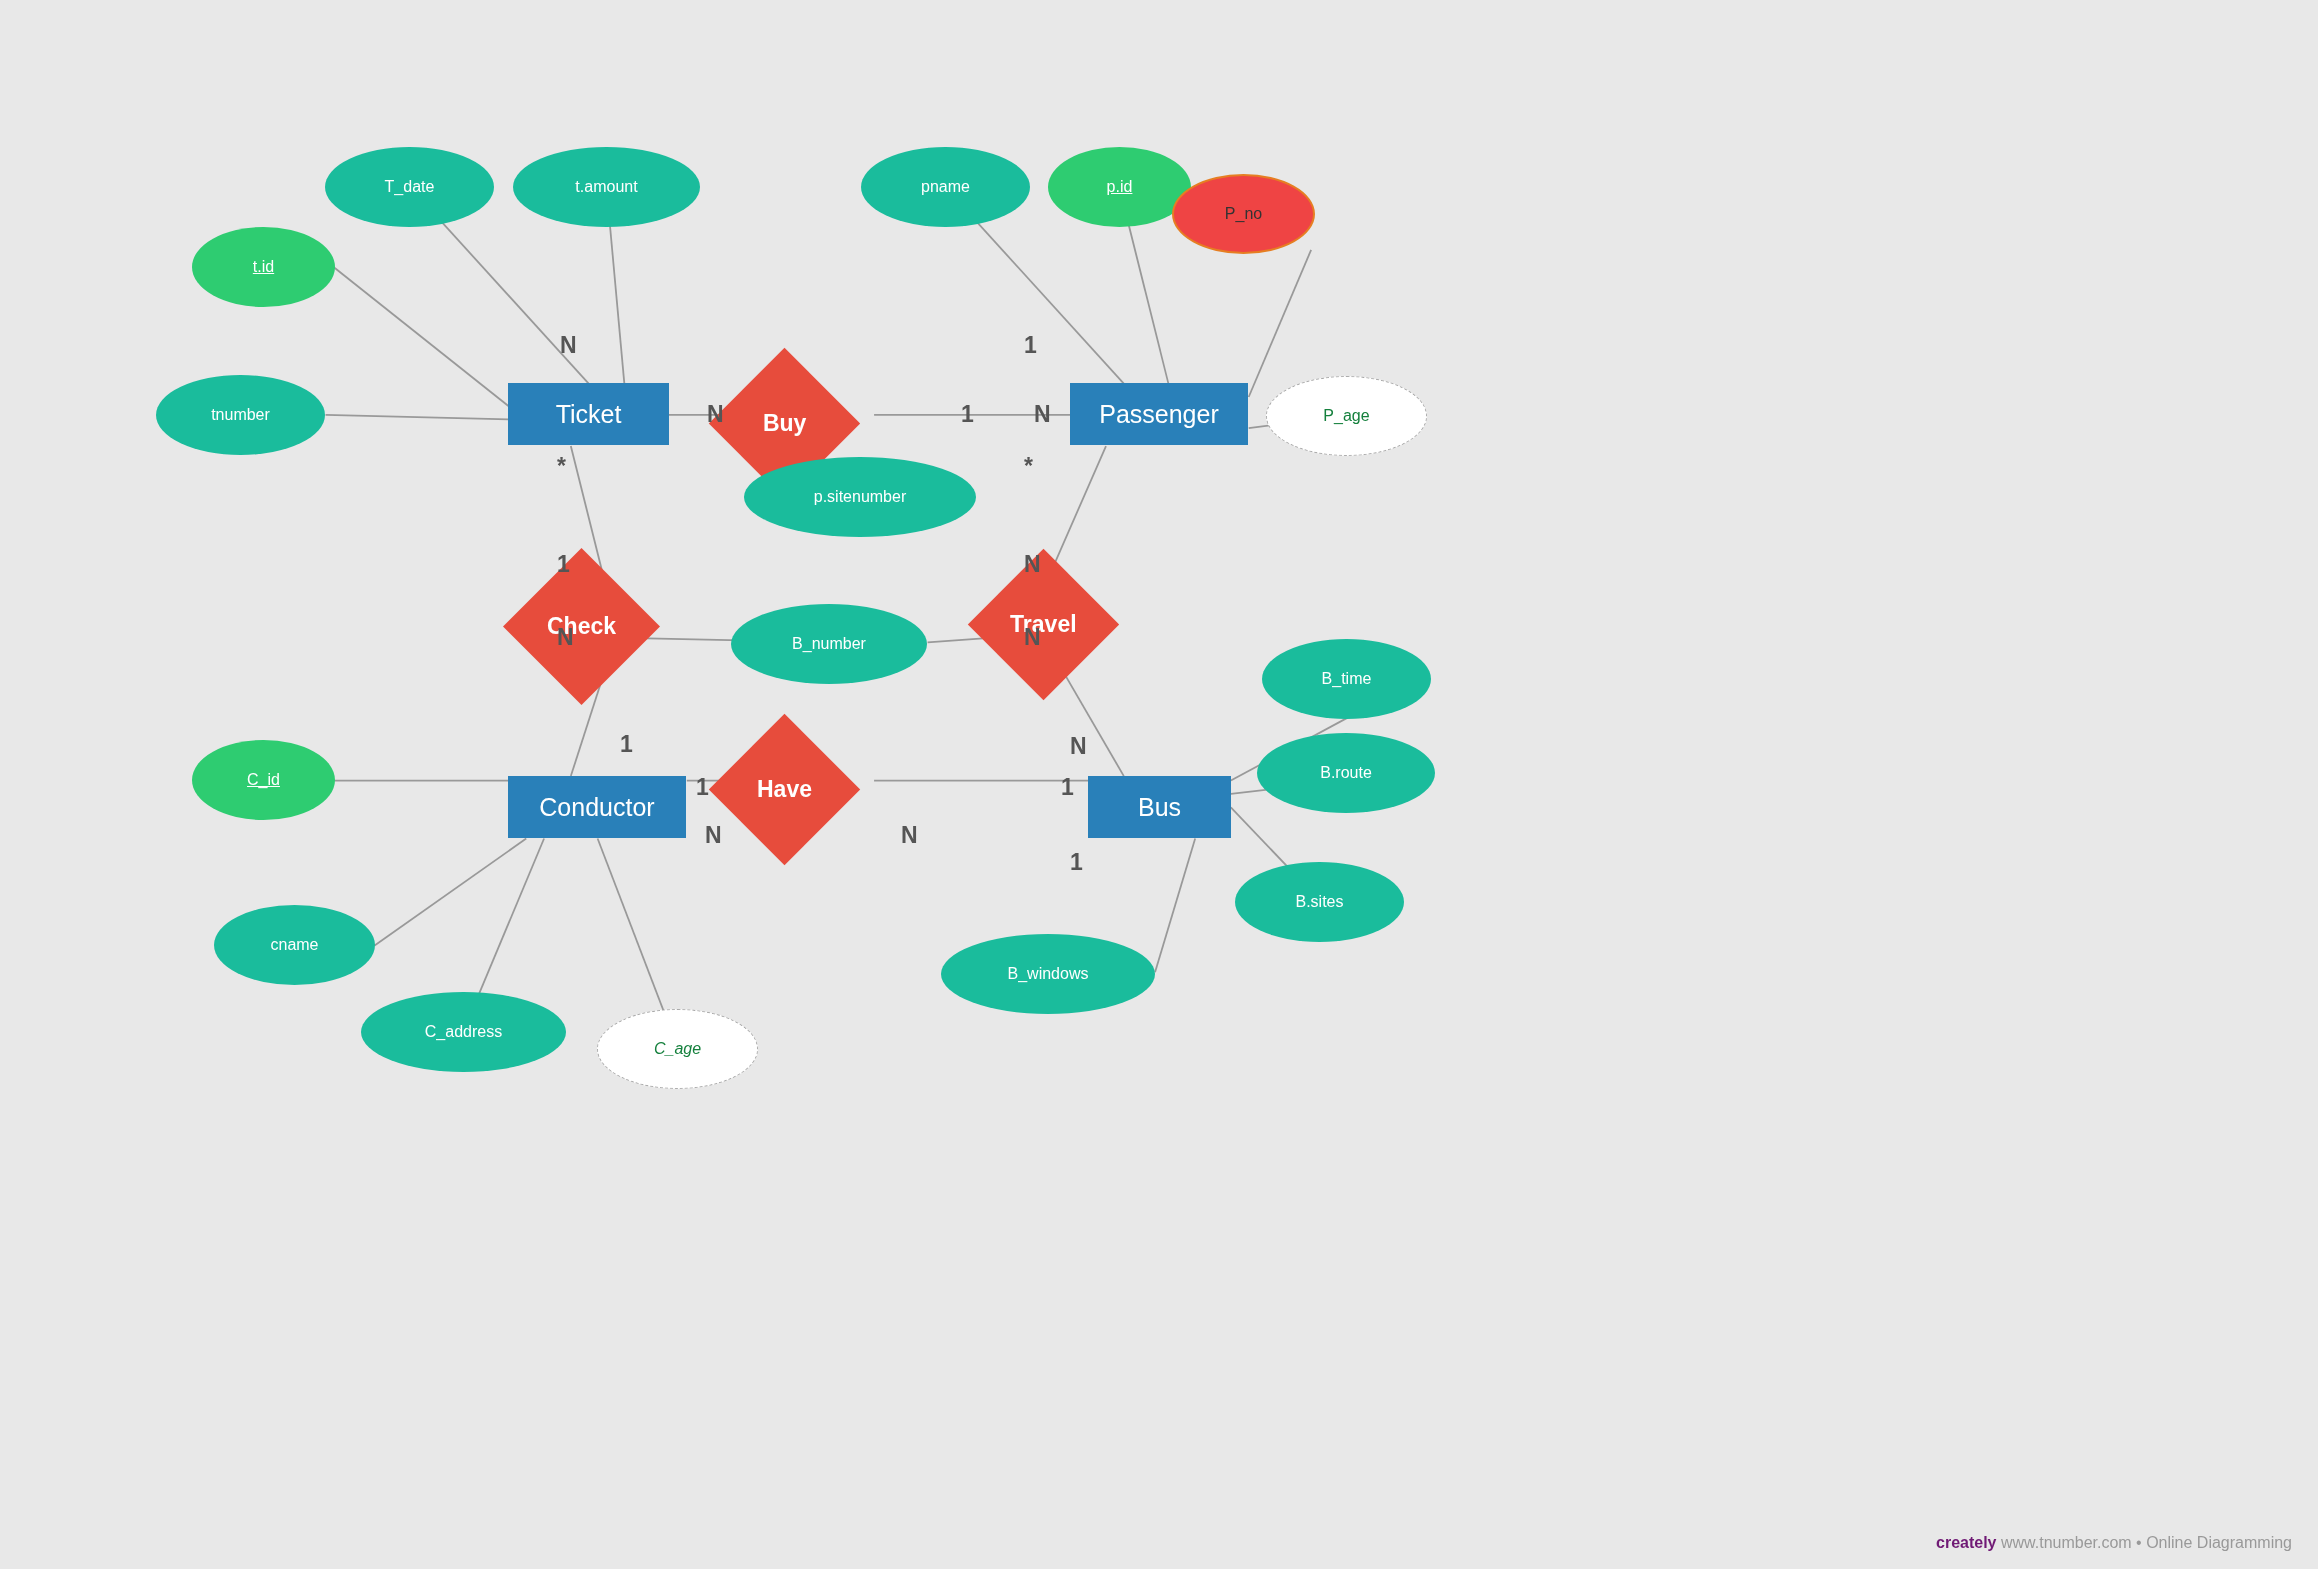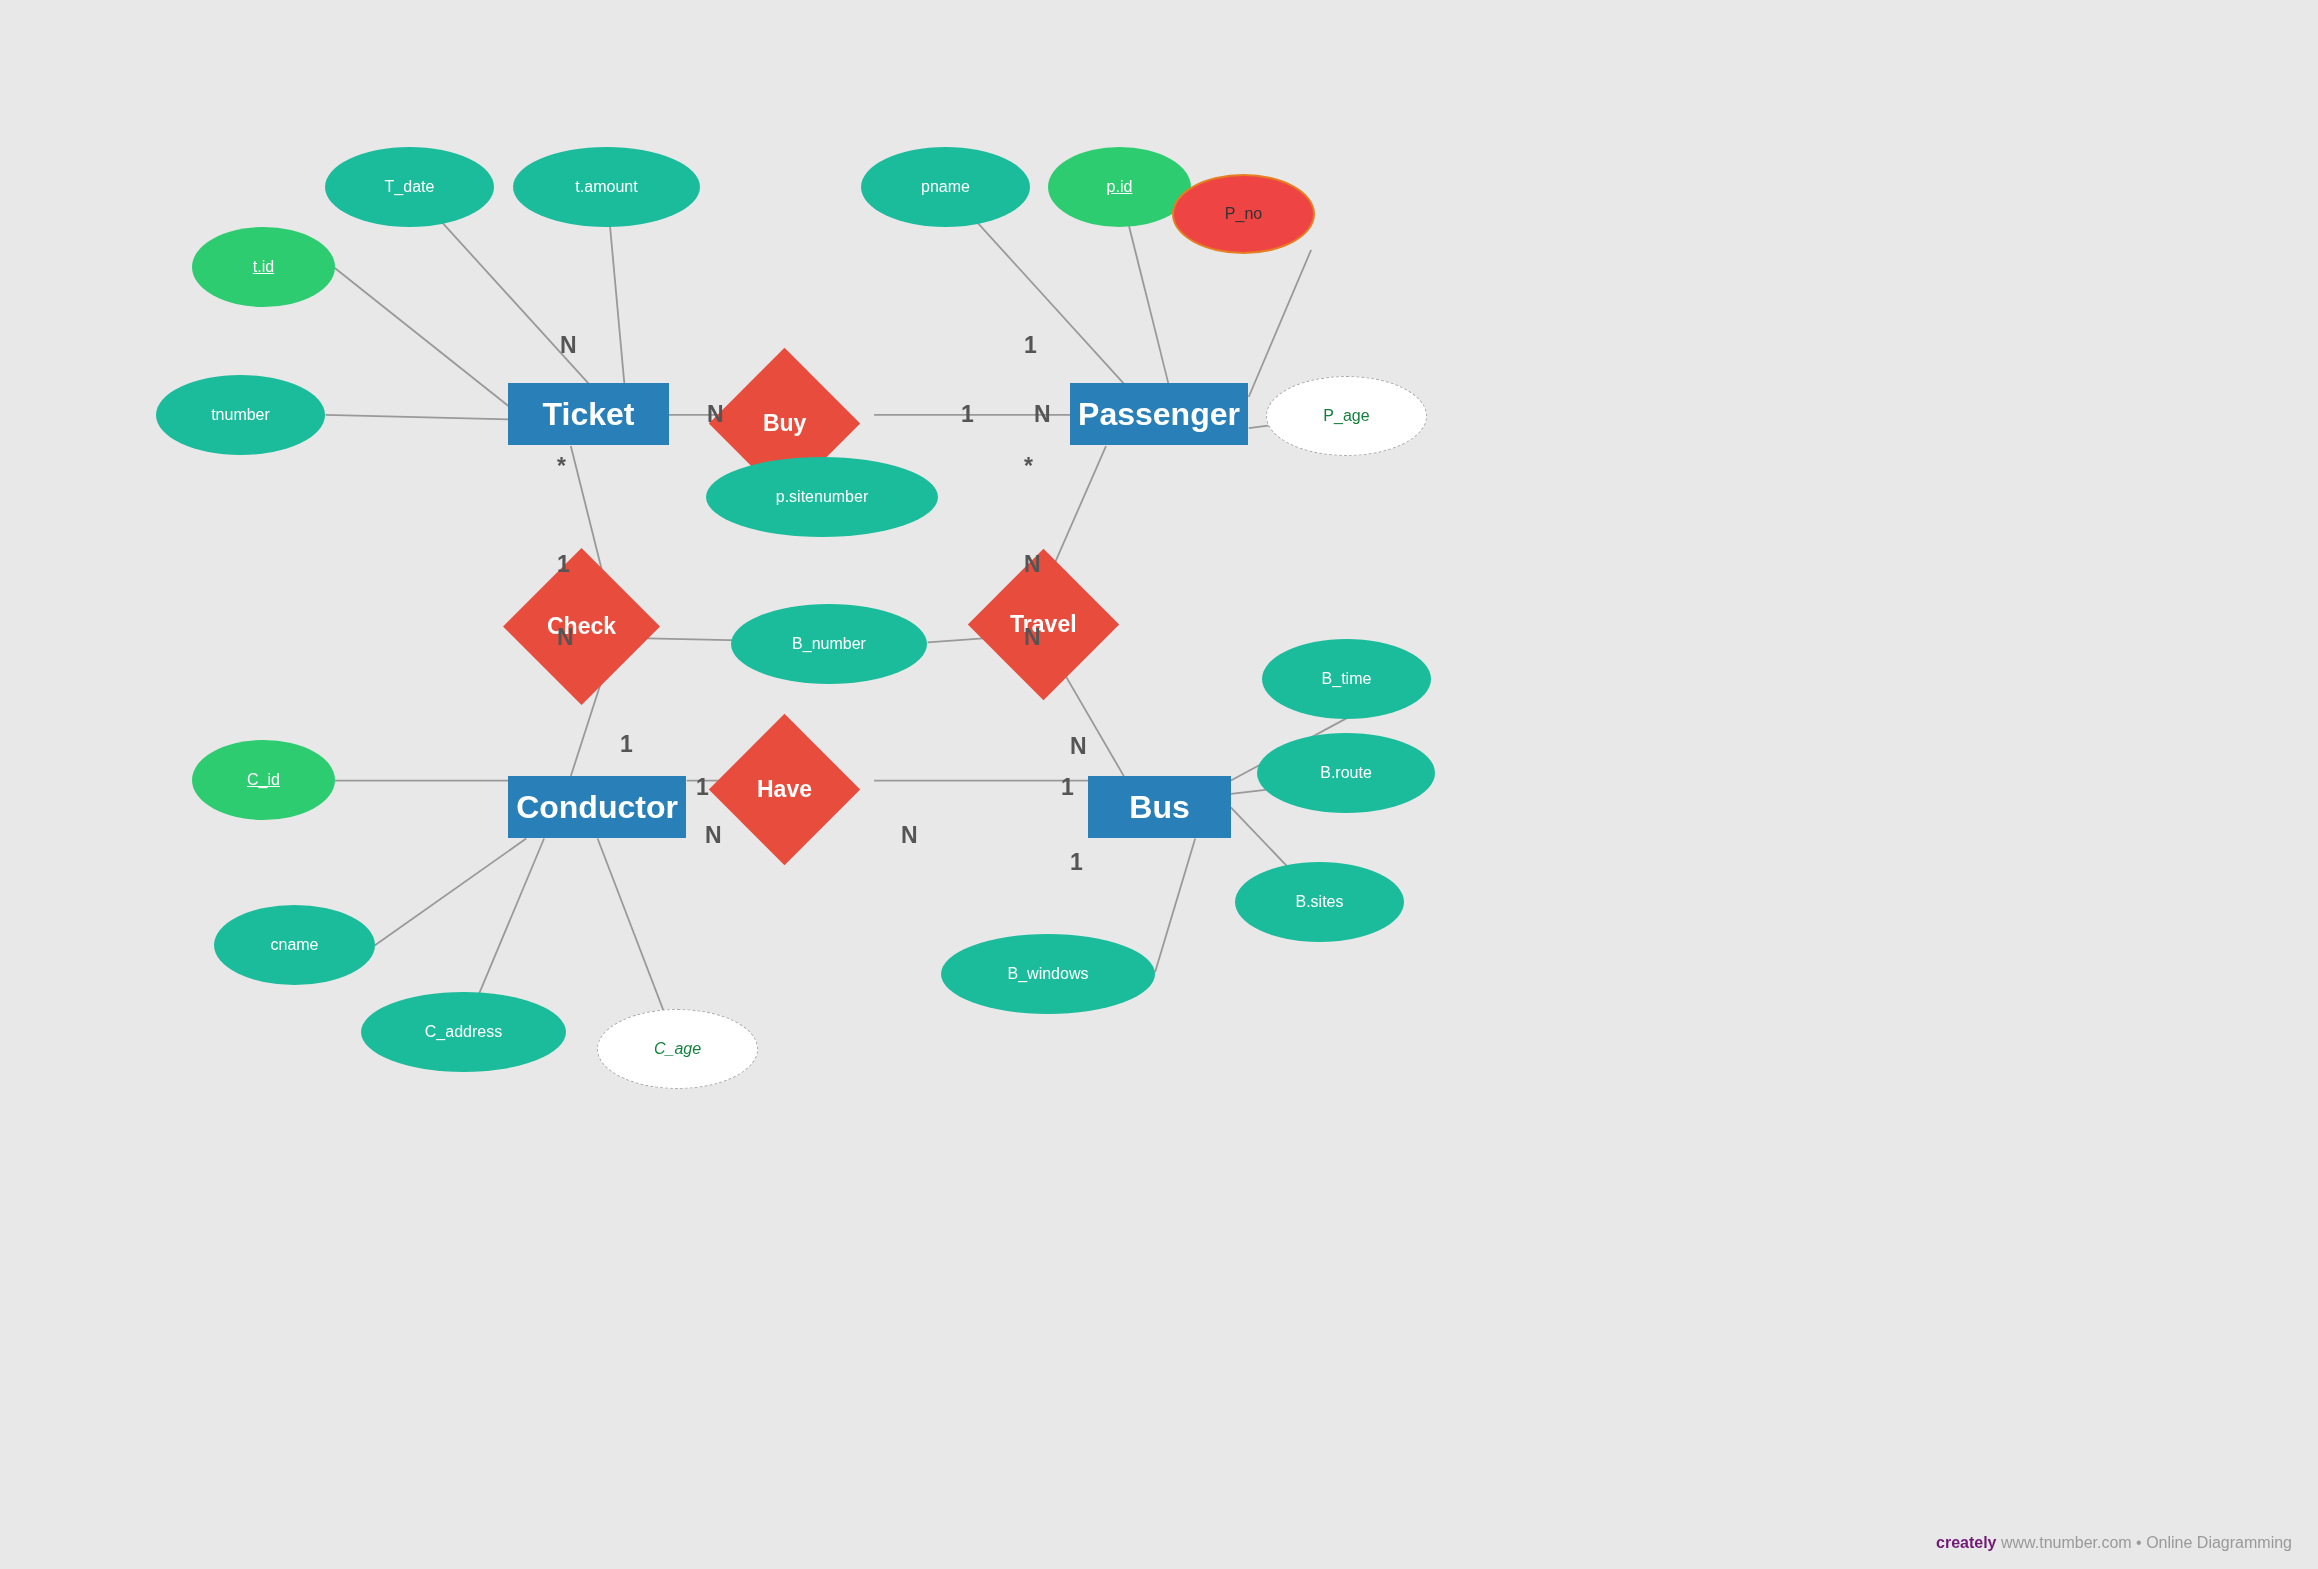--- a/index.html
+++ b/index.html
@@ -8,22 +8,22 @@
       width: 2319px;
       height: 1570px;
       position: relative;
       overflow: hidden;
       font-family: Arial, sans-serif;
     }
     .entity {
       position: absolute;
       background: #2980b9;
       color: white;
-      font-weight: bold;
-      font-size: 32px;
+      font-weight: normal;
+      font-size: 25px;
       display: flex;
       align-items: center;
       justify-content: center;
       cursor: default;
     }
     .relationship {
       position: absolute;
       background: #e74c3c;
       color: white;
       font-weight: bold;
@@ -196,21 +196,21 @@
 <div class="attribute primary" style="left:1048px;top:147px;width:143px;height:80px;">
   <span style="text-decoration:underline;">p.id</span>
 </div>
 <div class="attribute multivalued-derived" style="left:1172px;top:174px;width:143px;height:80px;background:#ef4444;color:#333;border:2.7px solid #e67e22;border-radius:50%;">
   <span>P_no</span>
 </div>
 <div class="attribute derived" style="left:1266px;top:376px;width:161px;height:80px;">
   <span>P_age</span>
 </div>
 
-<div class="attribute" style="left:706px;top:457px;width:232px;height:80px;">
+<div class="attribute" style="left:744px;top:457px;width:232px;height:80px;">
   <span>p.sitenumber</span>
 </div>
 <div class="attribute" style="left:731px;top:604px;width:196px;height:80px;">
   <span>B_number</span>
 </div>
 
 <div class="attribute primary" style="left:192px;top:740px;width:143px;height:80px;">
   <span style="text-decoration:underline;">C_id</span>
 </div>
 <div class="attribute" style="left:214px;top:905px;width:161px;height:80px;">

